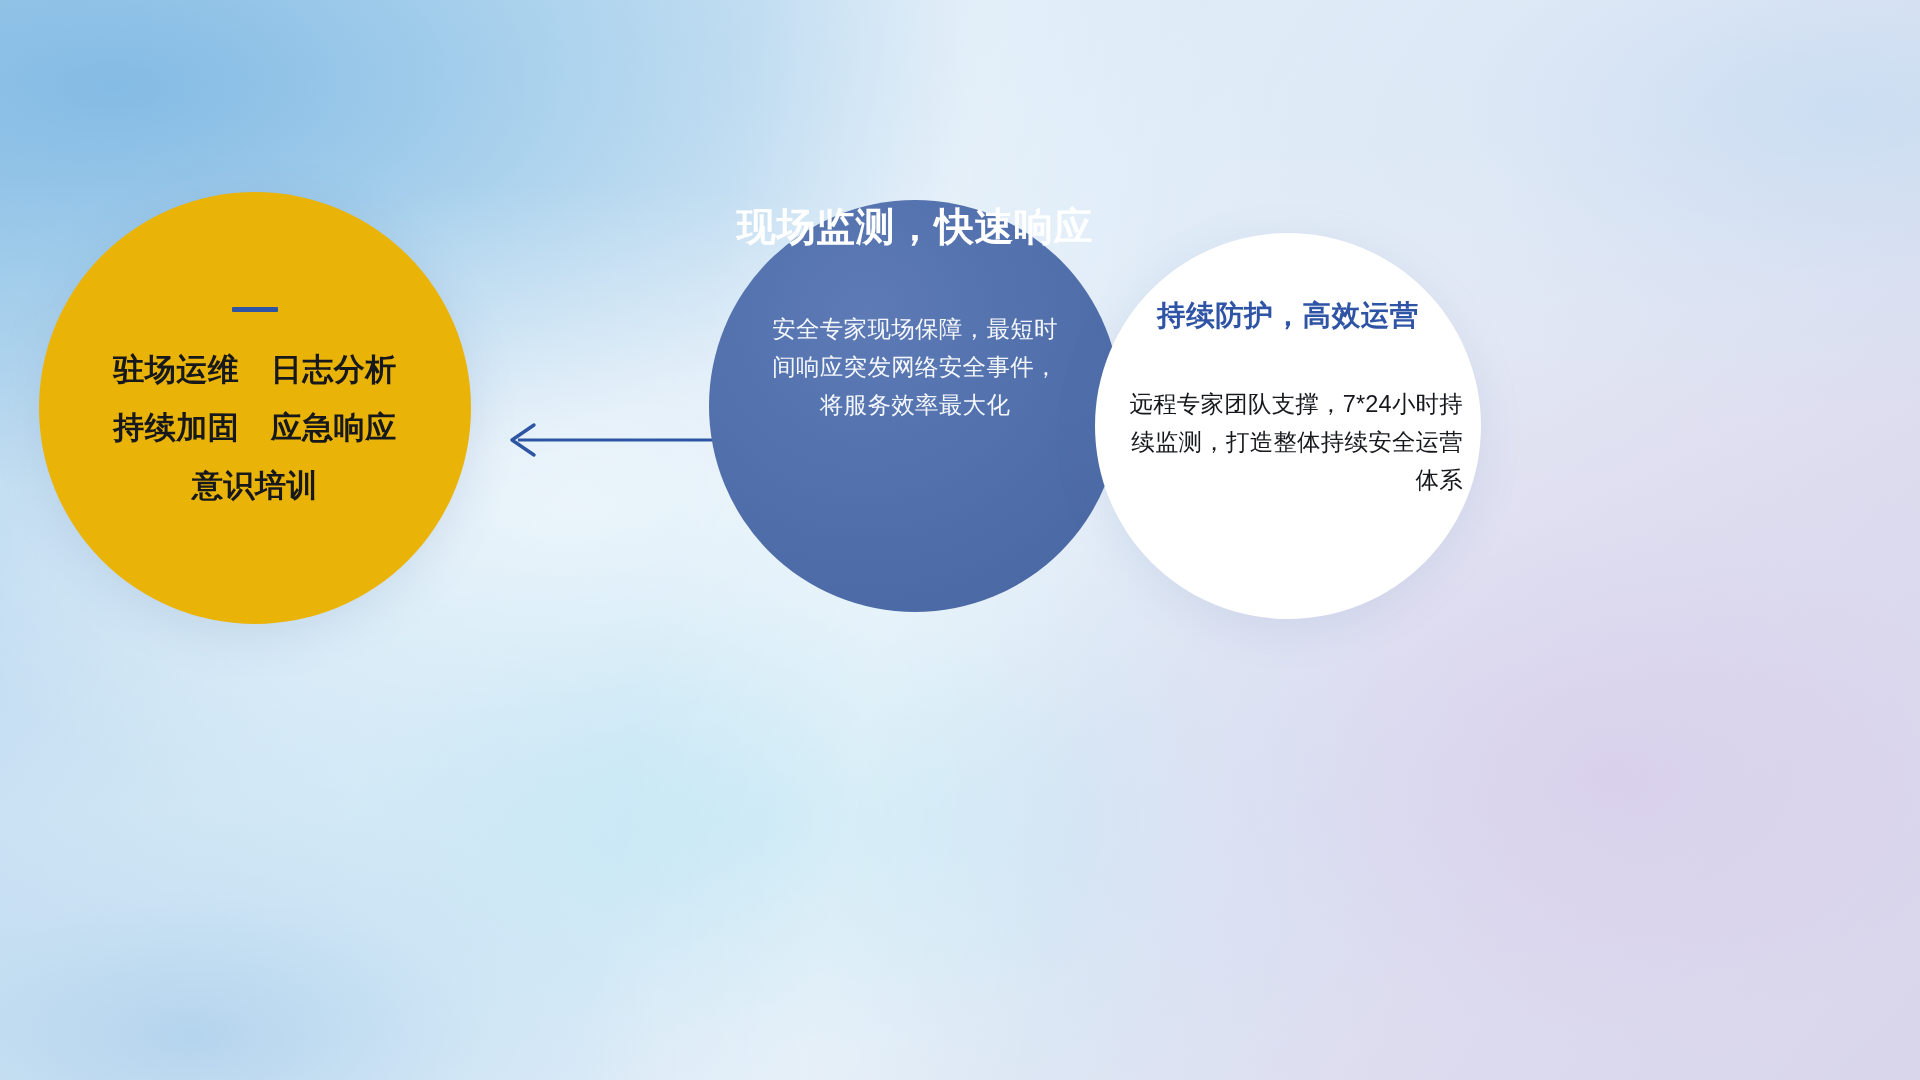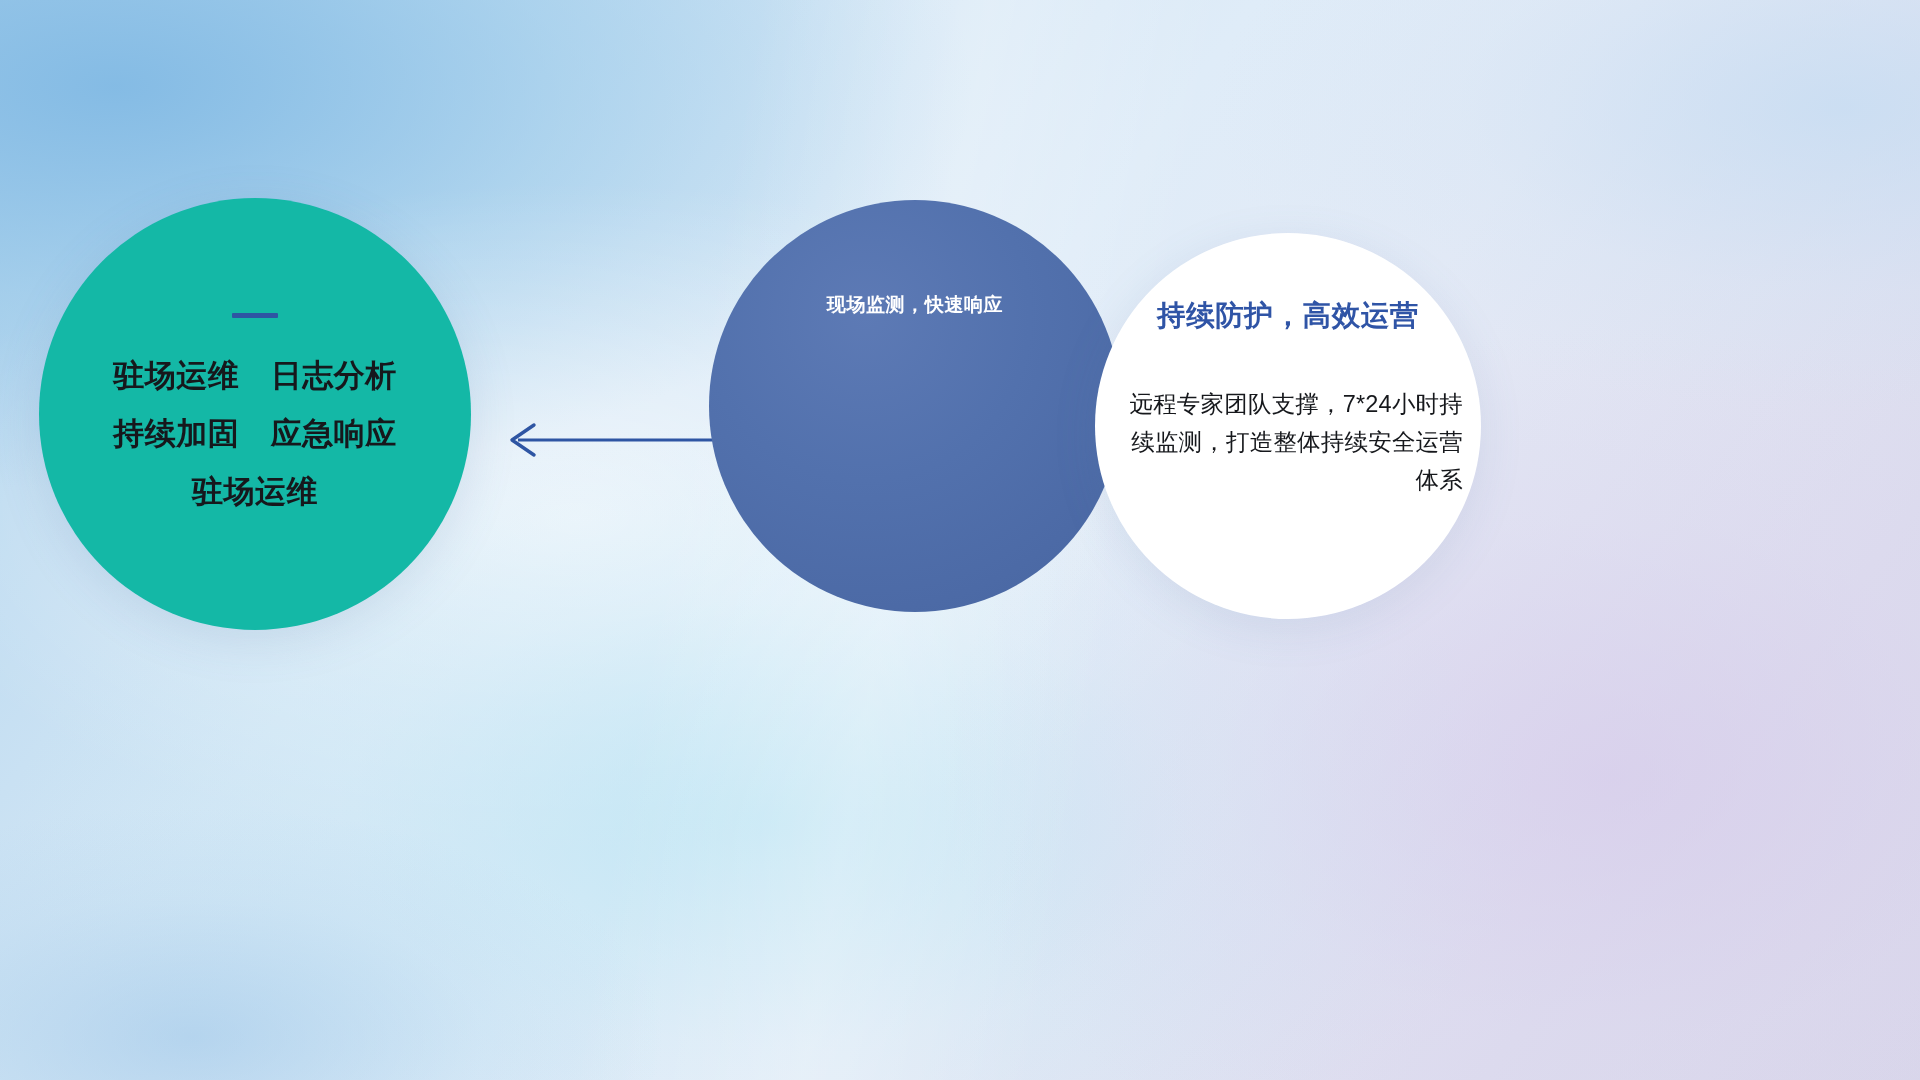--- a/index.html
+++ b/index.html
@@ -81,23 +81,23 @@
     border-radius:50%;
     display:flex;
     flex-direction:column;
     align-items:center;
     justify-content:flex-start;
     text-align:center;
   }
 
   
   #circle-left {
-    left:39px; top:198px;
+    left:39px; top:192px;
     width:432px; height:432px;
-    background:#14b8a6;
+    background:#eab308;
     box-shadow:0 10px 46px rgba(90,125,170,0.17);
   }
   #circle-left .dash {
     width:46px; height:5px;
     background:#2e55a3;
     border-radius:1px;
     margin-top:115px;
   }
   .left-lines { margin-top:42px; }
   .left-line {
@@ -112,22 +112,21 @@
   .left-line:last-child { margin-bottom:0; }
 
   
   #circle-mid {
     left:709px; top:200px;
     width:412px; height:412px;
     background:radial-gradient(circle at 38% 28%, #5d7ab5 0%, #5271ad 42%, #4c6aa6 75%, #47659f 100%);
     z-index:3;
   }
   #circle-mid .c-title {
-    margin-top:92px;
-    font-size:19px;
+    font-size:39px;
     font-weight:bold;
     color:#ffffff;
     letter-spacing:0.6px;
     white-space:nowrap;
   }
   #circle-mid .c-body {
     margin-top:56px;
     width:288px;
     font-size:23.5px;
     line-height:1.62;
@@ -181,26 +180,27 @@
       <line x1="258" y1="40" x2="28" y2="40" stroke="#2e55a3" stroke-width="3.2"></line>
       <polyline points="44,25 22,40 44,55" fill="none" stroke="#2e55a3" stroke-width="3.4" stroke-linecap="round" stroke-linejoin="round"></polyline>
     </svg>
   </div>
 
   <div class="circle" id="circle-left">
     <div class="dash"></div>
     <div class="left-lines">
       <div class="left-line">驻场运维　日志分析</div>
       <div class="left-line">持续加固　应急响应</div>
-      <div class="left-line">驻场运维</div>
+      <div class="left-line">意识培训</div>
     </div>
   </div>
 
   <div class="circle" id="circle-mid">
     <div class="c-title">现场监测，快速响应</div>
+    <div class="c-body">安全专家现场保障，最短时间响应突发网络安全事件，将服务效率最大化</div>
   </div>
 
   <div class="circle" id="circle-right">
     <div class="c-title">持续防护，高效运营</div>
     <div class="c-body">远程专家团队支撑，7*24小时持续监测，打造整体持续安全运营体系</div>
   </div>
 
 </div>
 
 </body></html>

